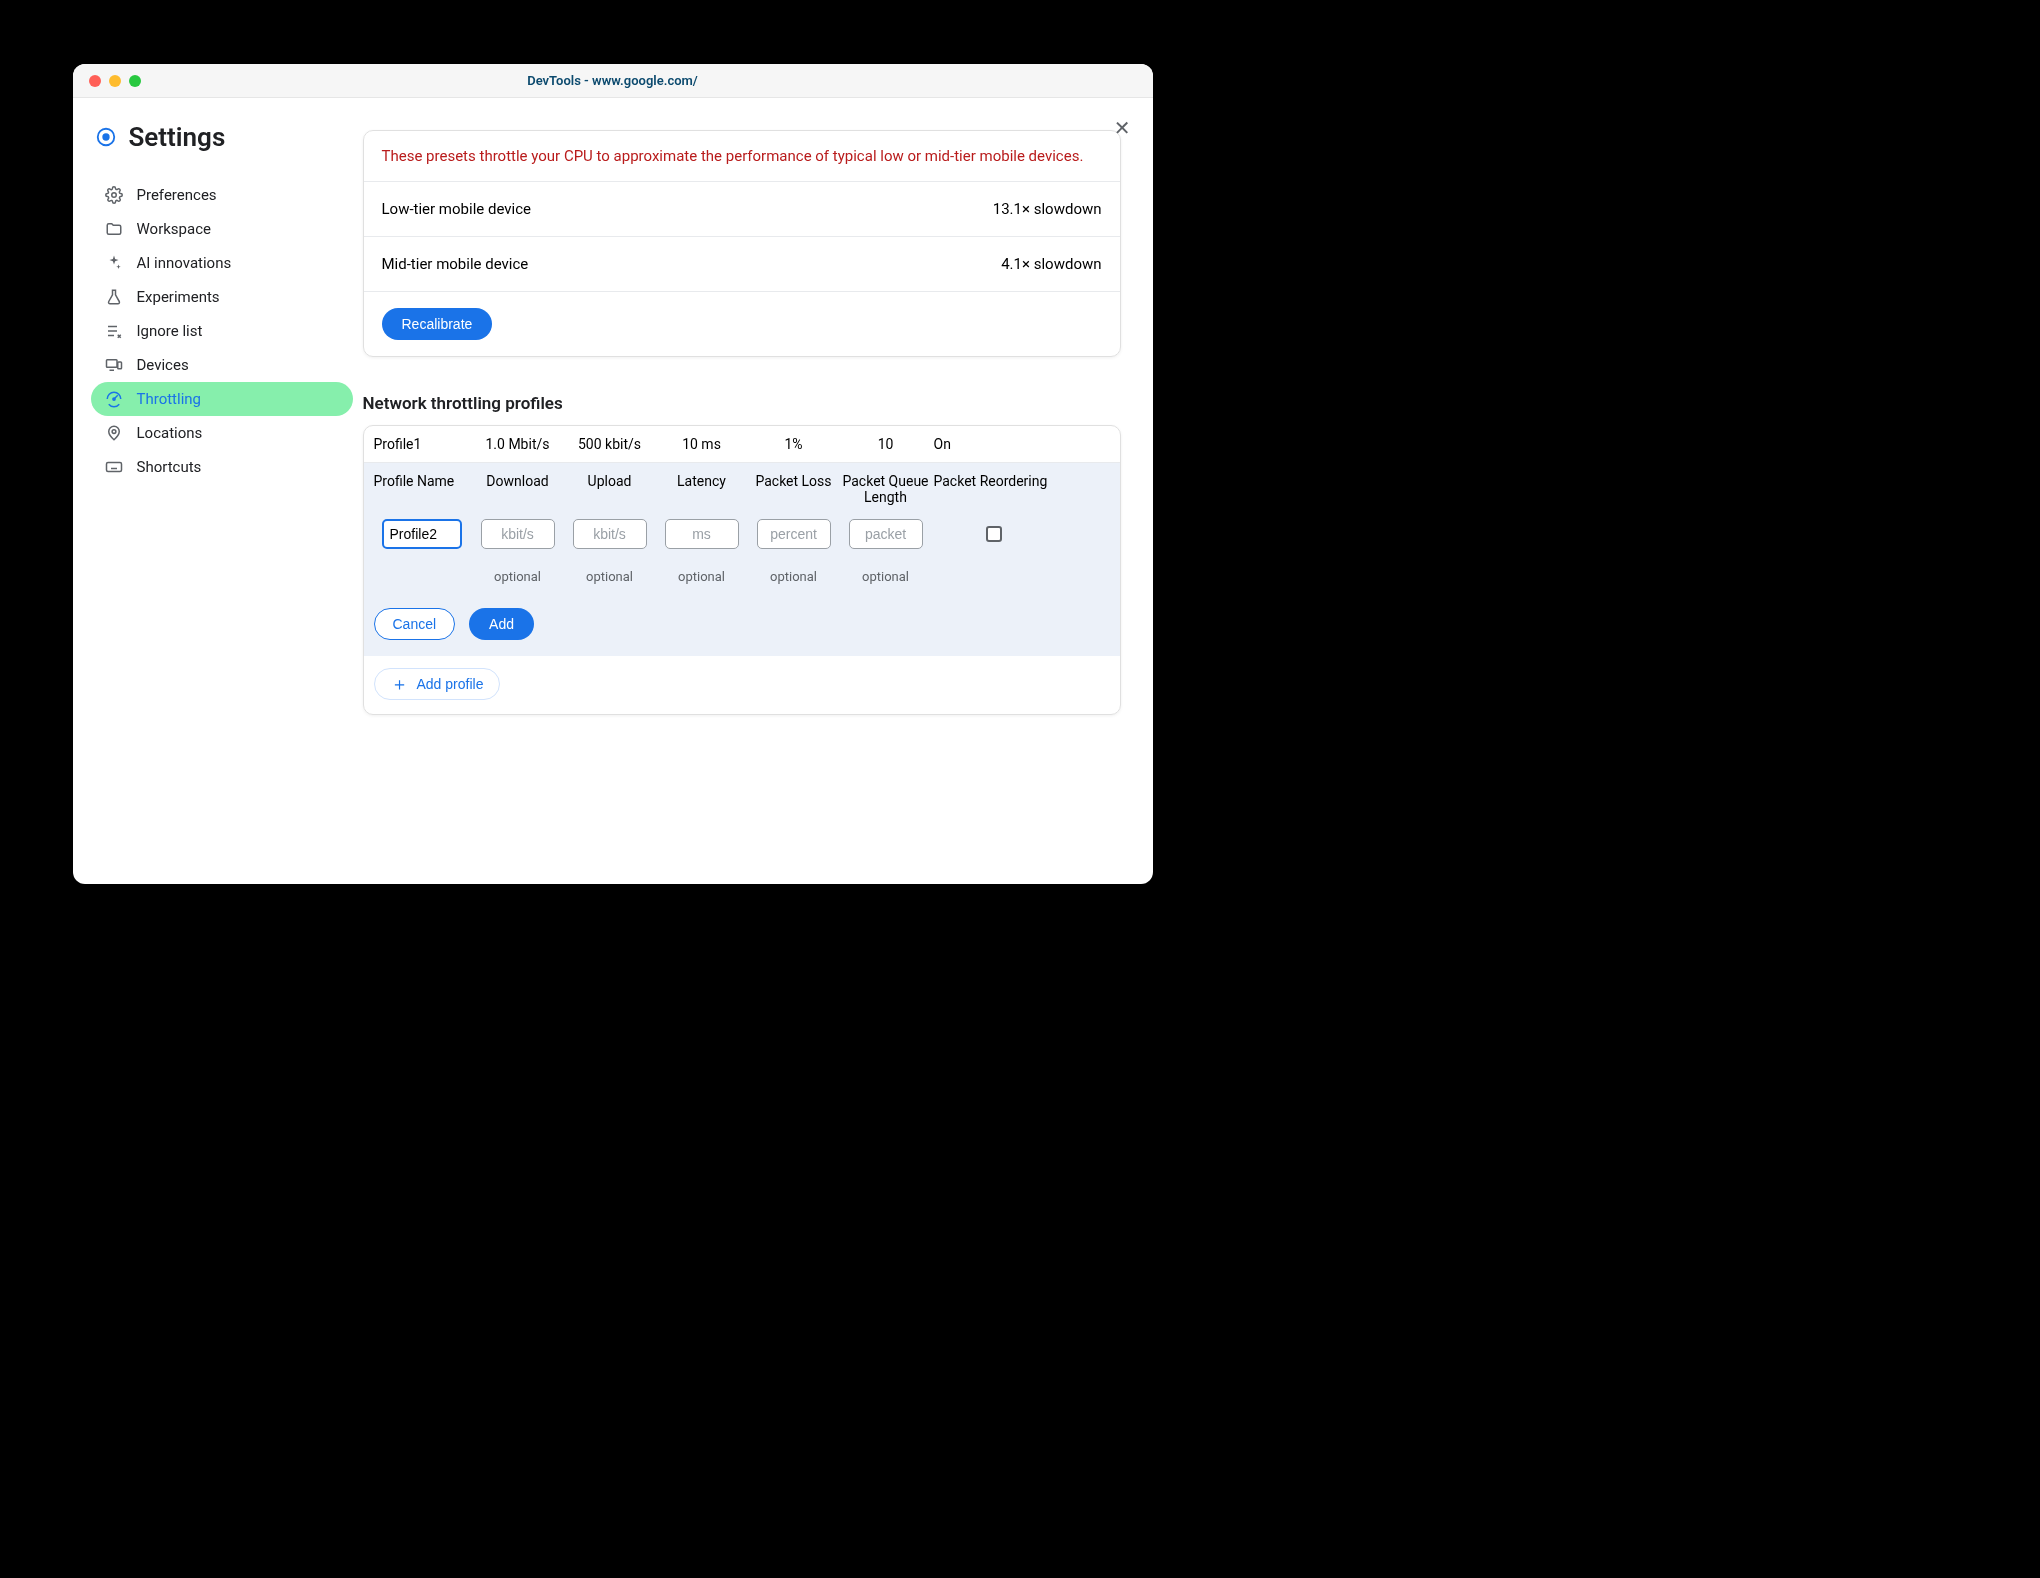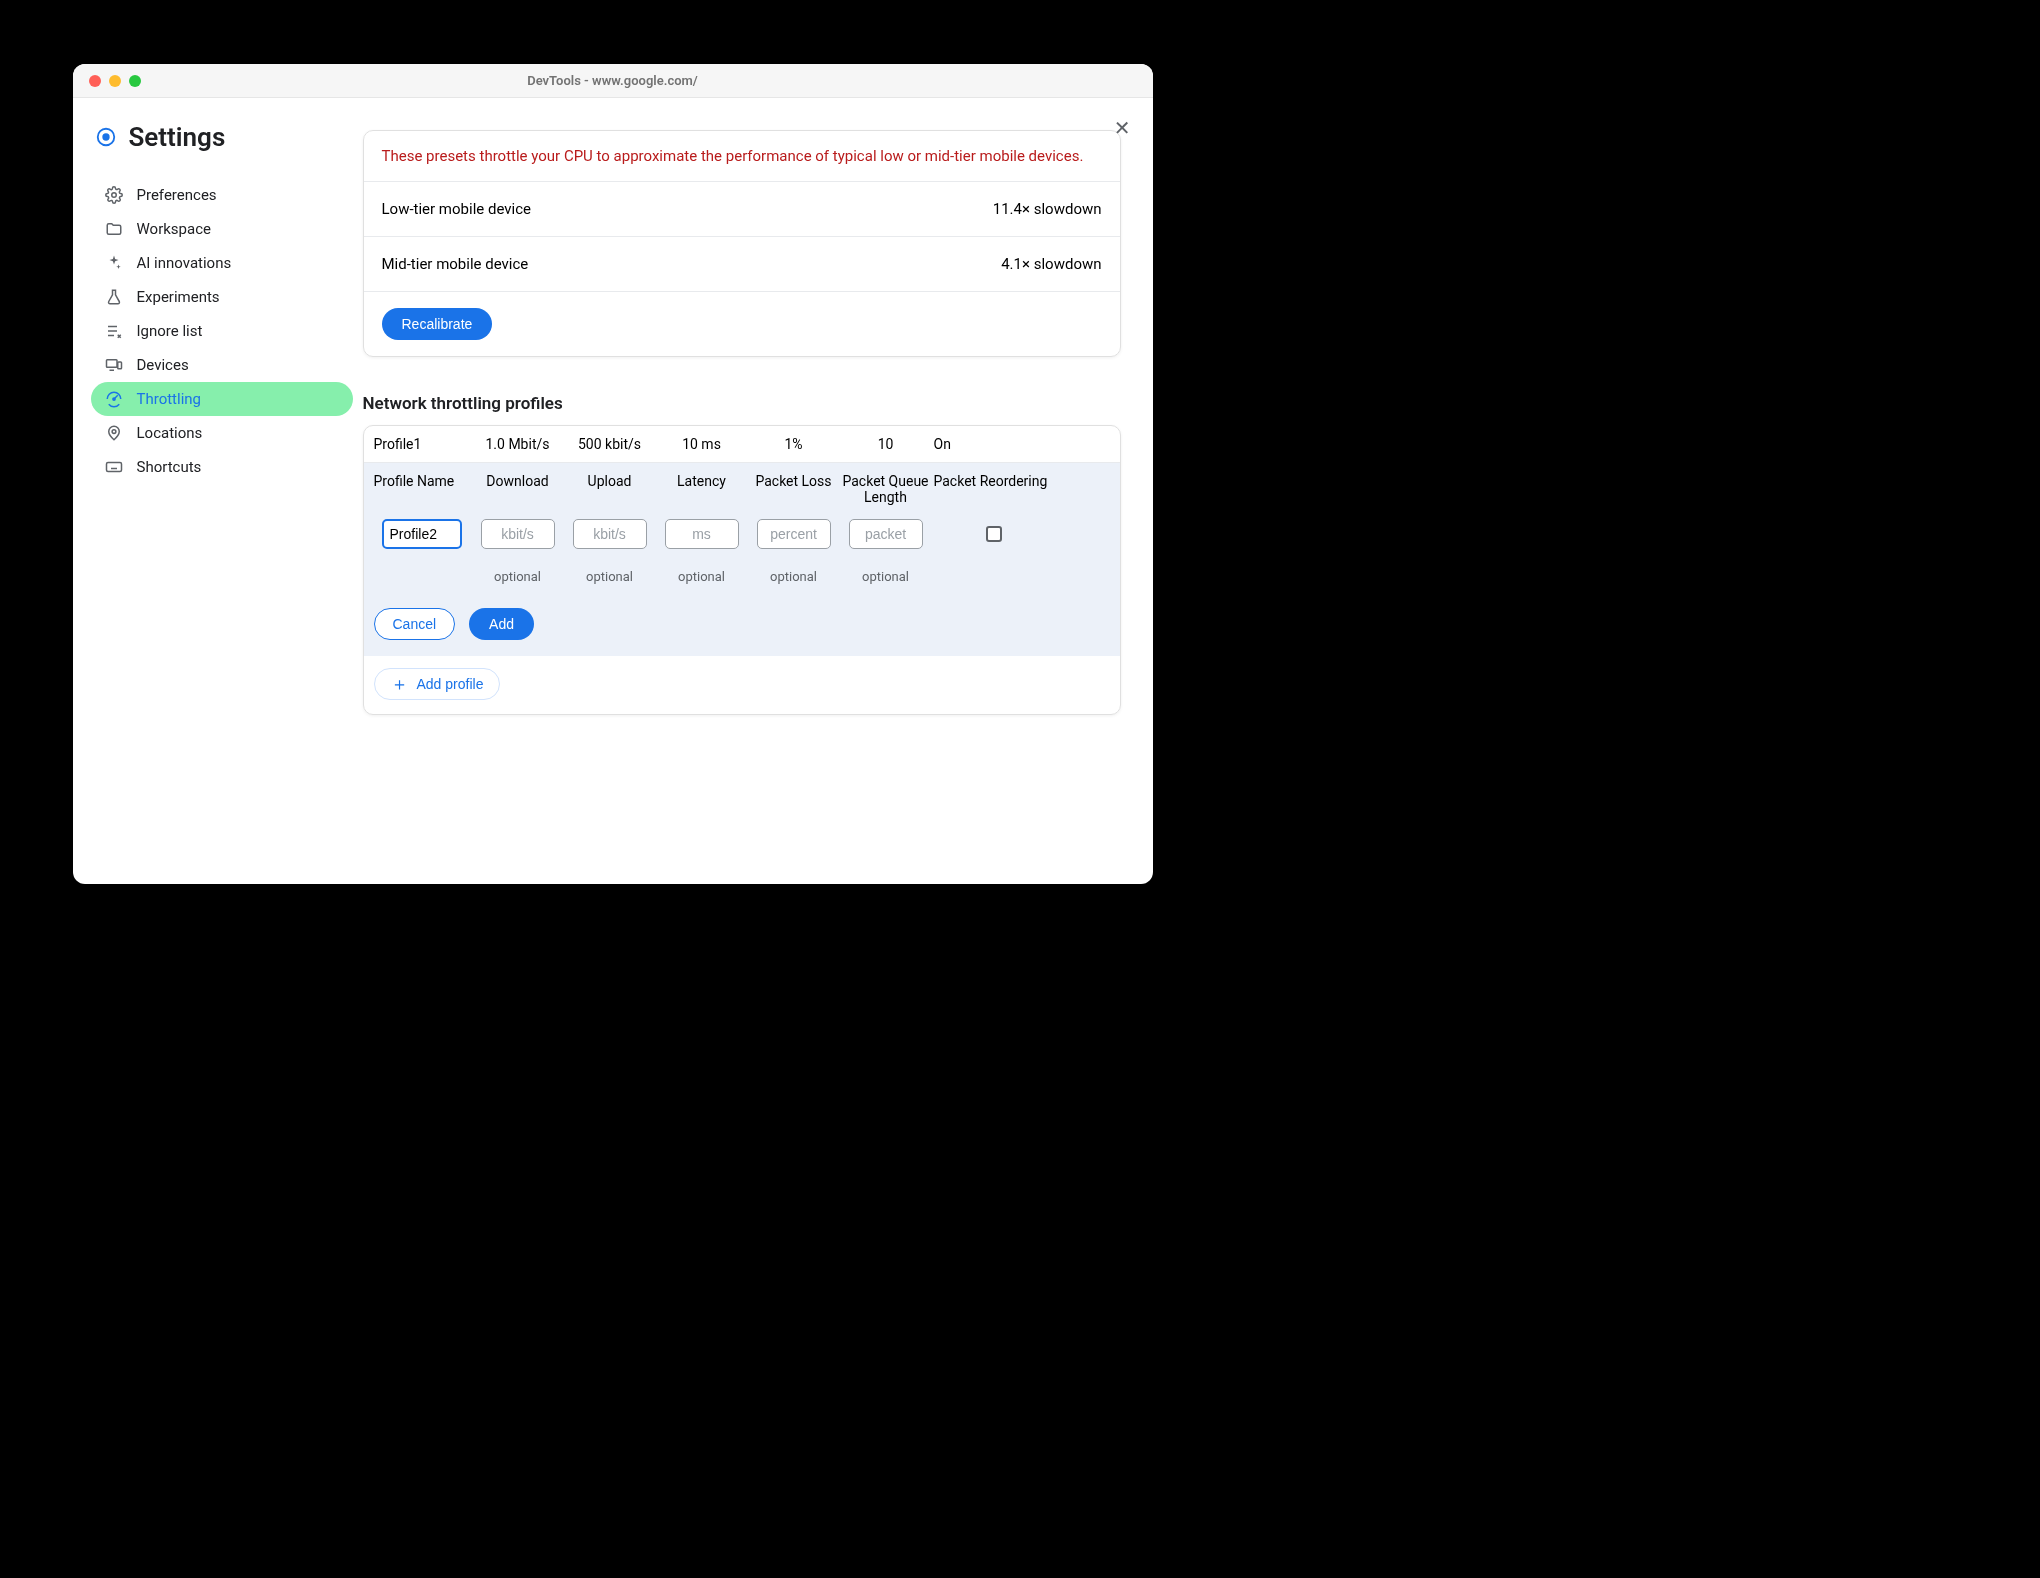--- a/index.html
+++ b/index.html
@@ -34,21 +34,21 @@
     .tl-dot { width: 12px; height: 12px; border-radius: 50%; }
     .tl-red { background: #ff5f57; }
     .tl-yellow { background: #febc2e; }
     .tl-green { background: #28c840; }
     .title {
       position: absolute;
       left: 0; right: 0;
       text-align: center;
       font-size: 13px;
       font-weight: 600;
-      color: #737373;
+      color: #0c4a6e;
       pointer-events: none;
     }
     .content { display: flex; height: calc(100% - 34px); }
     .close-x {
       position: absolute;
       top: 52px;
       right: 22px;
       font-size: 20px;
       color: #5f6368;
       cursor: pointer;
@@ -332,21 +332,21 @@
           <span>Shortcuts</span>
         </div>
       </div>
     </div>
 
     <div class="main">
       <div class="card">
         <div class="card-desc">These presets throttle your CPU to approximate the performance of typical low or mid-tier mobile devices.</div>
         <div class="preset-row">
           <span>Low-tier mobile device</span>
-          <span>11.4× slowdown</span>
+          <span>13.1× slowdown</span>
         </div>
         <div class="preset-row">
           <span>Mid-tier mobile device</span>
           <span>4.1× slowdown</span>
         </div>
         <div class="card-footer">
           <button class="btn-primary">Recalibrate</button>
         </div>
       </div>
 

